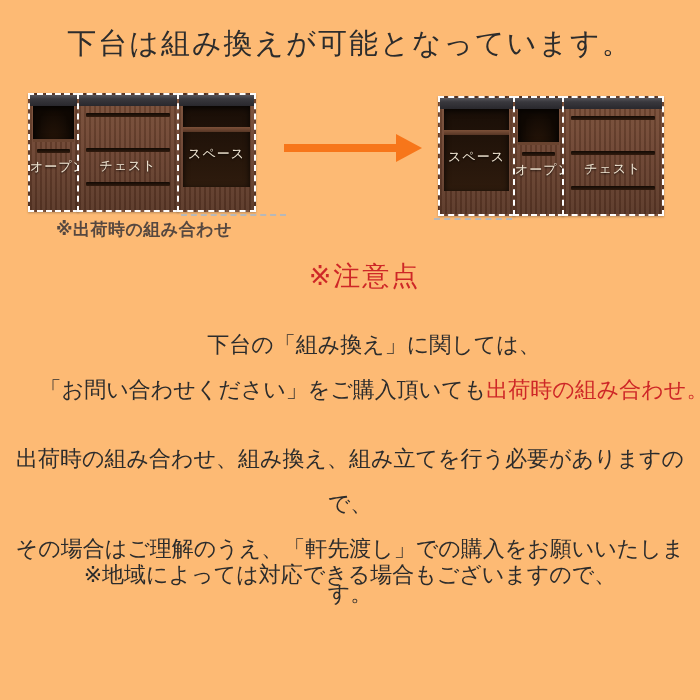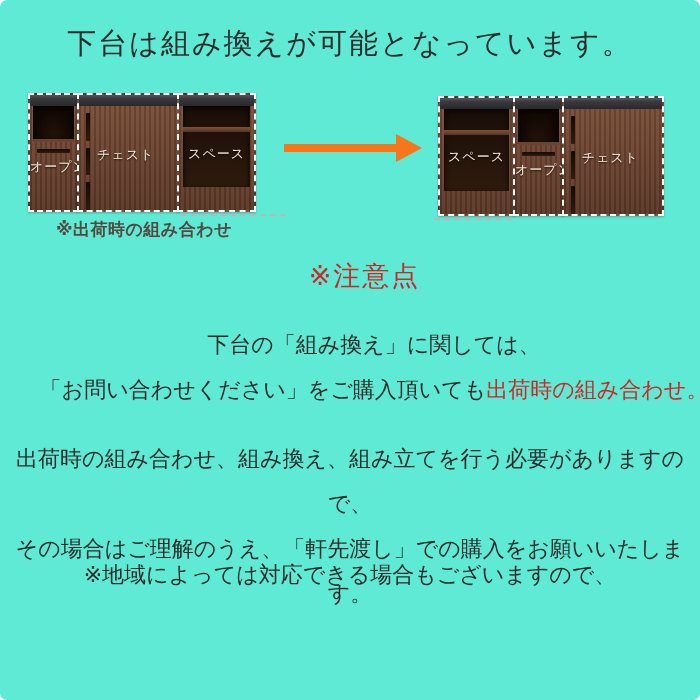--- a/index.html
+++ b/index.html
@@ -1,21 +1,20 @@
 <!DOCTYPE html>
 <html><head>
 <meta charset="utf-8">
 <style>
   * { margin:0; padding:0; box-sizing:border-box; }
   html,body { background:#ffffff; }
   .page {
-    position:relative; width:700px; height:700px; background:#5eead4;
+    position:relative; width:700px; height:700px; background:#fdba74;
     font-family:"DejaVu Sans","Liberation Sans",sans-serif;
     overflow:hidden;
-    border-radius:7px;
   }
   
   .title {
     position:absolute; top:24px; left:0; width:100%;
     text-align:center; font-size:29px; font-weight:500;
     letter-spacing:2px; color:#2c2c2c;
   }
   
   .cabinet { position:absolute; display:flex; }
   .cab-before { left:28px; top:93px; width:232px; height:119px; }
@@ -44,21 +43,21 @@
   .handle {
     flex:0 0 4px; margin:7px 7px 0 7px; border-radius:1px;
     background:linear-gradient(180deg,#120a04,#31１b0e);
     background:linear-gradient(180deg,#120a04,#311b0e);
   }
   .sec-label {
     display:block; margin-top:5px; text-align:center;
     color:#f2e7d4; font-size:13px; letter-spacing:1px;
     text-shadow:0 1px 2px rgba(0,0,0,.75); white-space:nowrap;
   }
-  .drawer { flex:1 1 0; display:flex; flex-direction:row; position:relative; }
+  .drawer { flex:1 1 0; display:flex; flex-direction:column; position:relative; }
   .cavity {
     flex:1 1 auto; margin:0 4px 23px 4px; position:relative;
     background:linear-gradient(180deg,#190e07 0%, #2e1b0d 100%);
     box-shadow:inset 0 2px 6px rgba(0,0,0,.8);
   }
   .shelf {
     position:absolute; top:26%; left:0; right:0; height:5px;
     background:linear-gradient(180deg,#7d5139,#573625);
   }
   .cavity .sec-label { position:absolute; top:42%; left:0; width:100%; }

